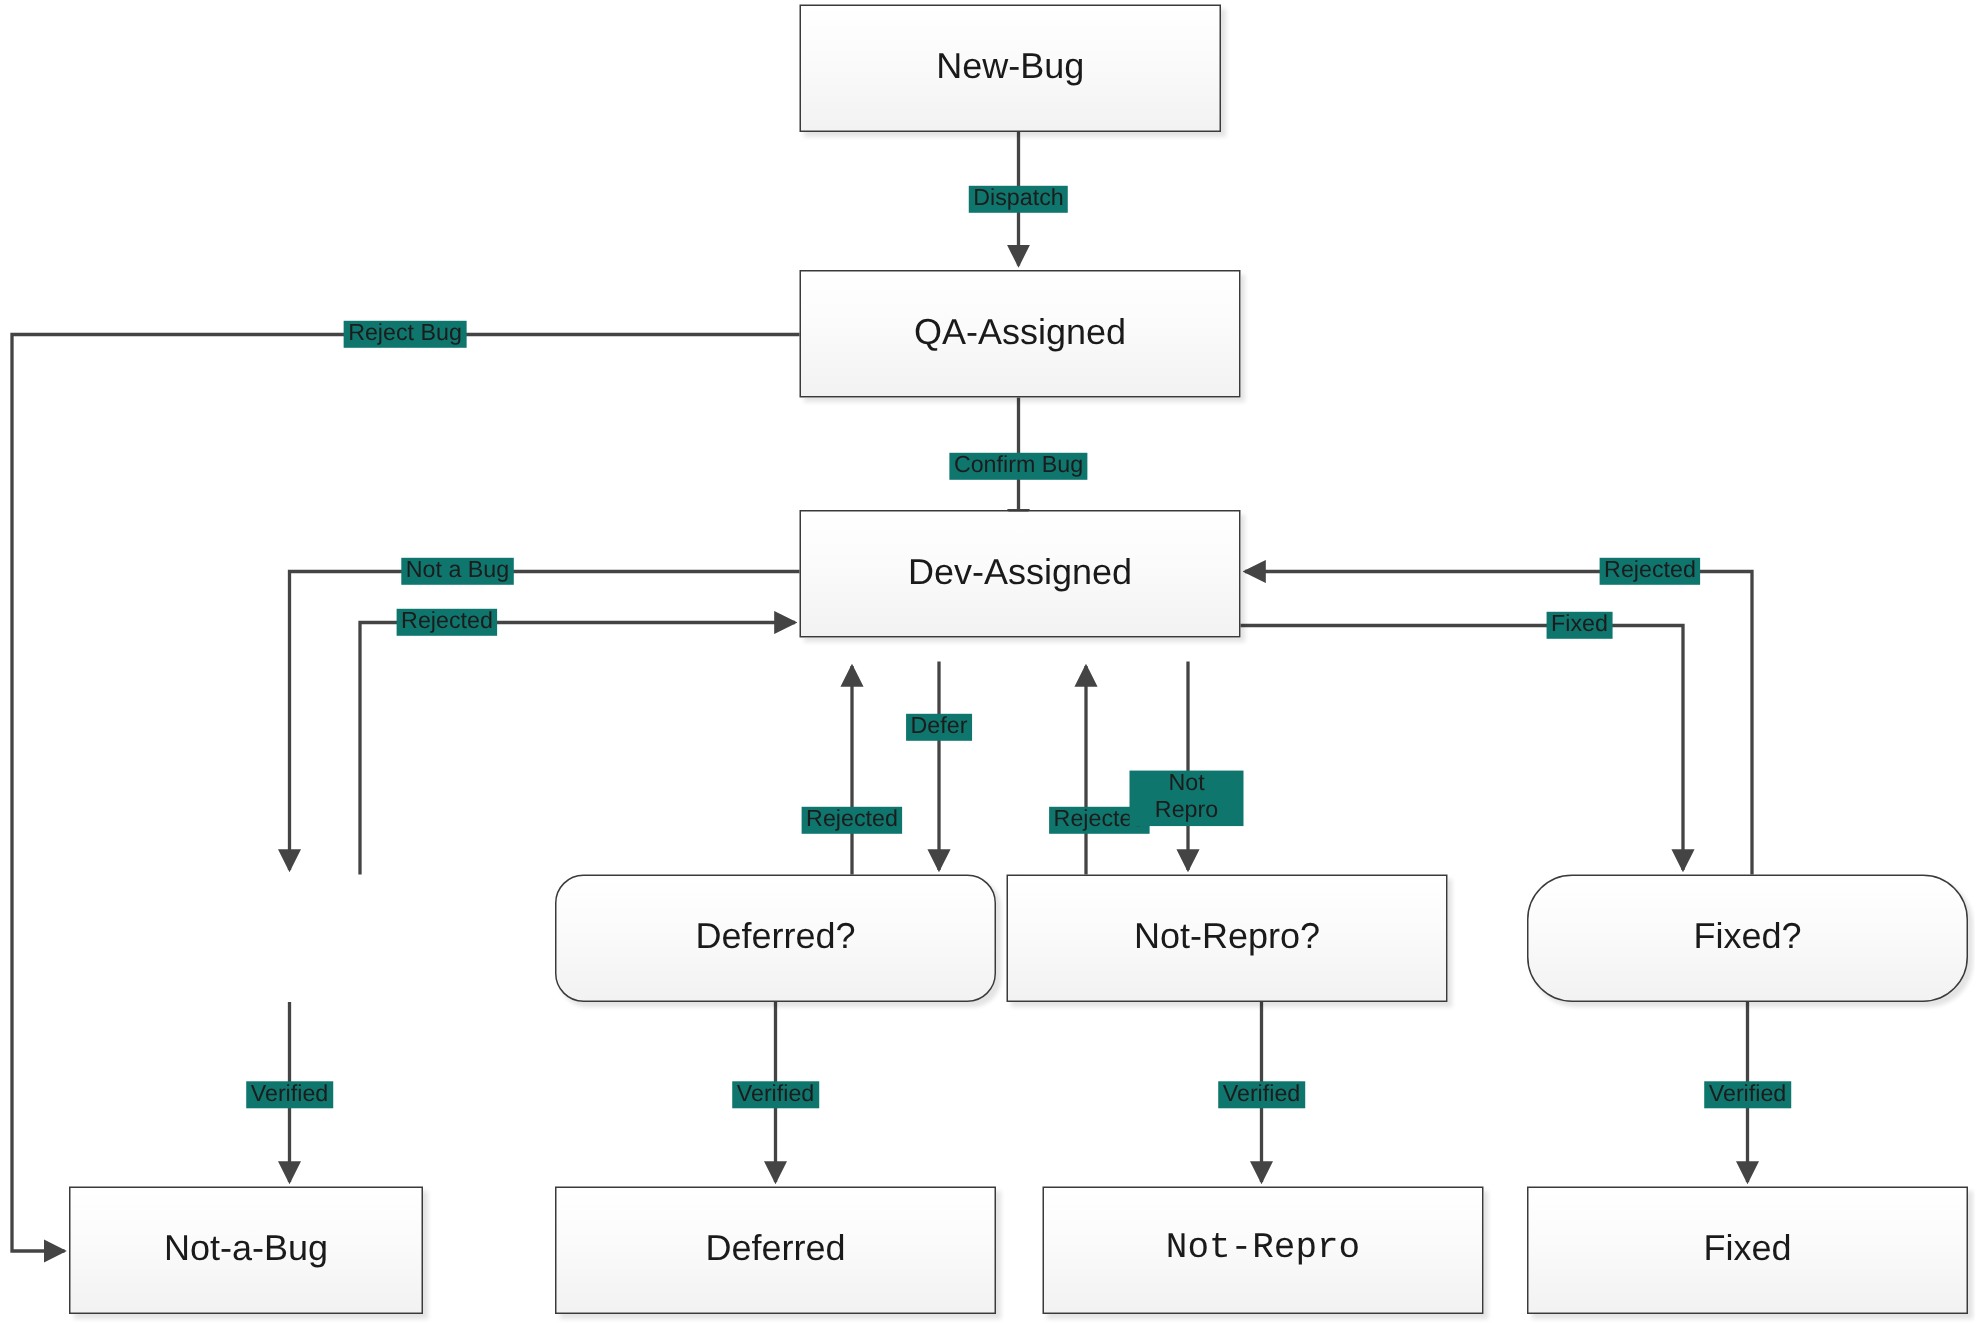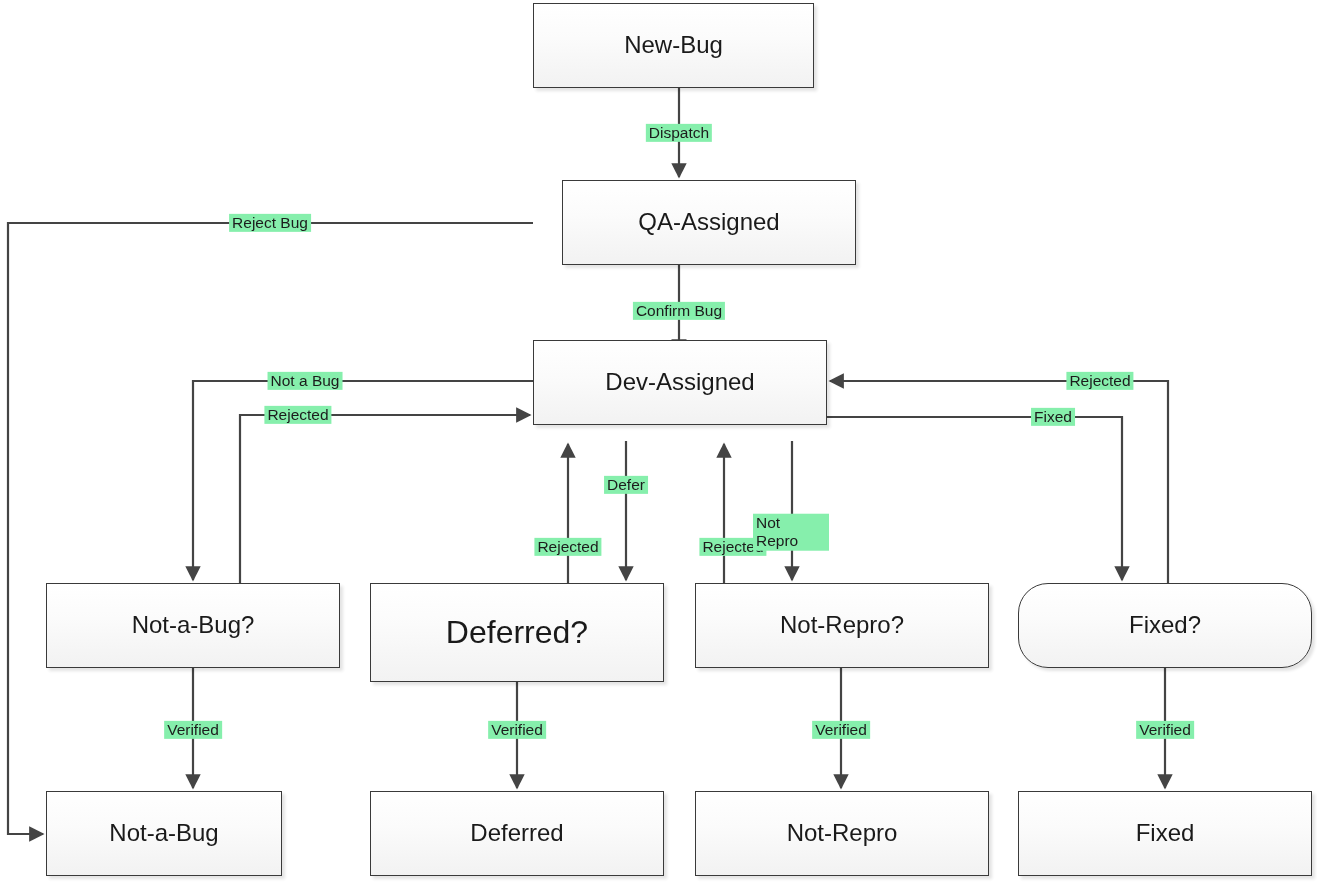--- a/index.html
+++ b/index.html
@@ -39,25 +39,25 @@
     z-index: 3;
   }
   .node-label {
     display: block;
     line-height: 1.1;
   }
   .edge-label {
     position: absolute;
     font-size: 15.5px;
     color: #1c1c1c;
-    background: #86efac;
+    background: #0f766e;
     padding: 0 3px;
     white-space: nowrap;
     line-height: 1.18;
-    text-align: left;
+    text-align: center;
     z-index: 4;
     transform: translate(-50%, -50%);
   }
   .edge-label.two-line { white-space: normal; margin-top: 44px; }
 </style>
 </head>
 <body>
 
 <div id="canvas">
 
@@ -95,53 +95,50 @@
       <path d="M 517 668 L 517 788" marker-end="url(#arrow)"></path>
       <path d="M 841 668 L 841 788" marker-end="url(#arrow)"></path>
       <path d="M 1165 668 L 1165 788" marker-end="url(#arrow)"></path>
     </g>
   </svg>
 
   <div class="node" style="left:533px; top:3px; width:281px; height:85px; font-size:24px;">
     <span class="node-label">New-Bug</span>
   </div>
 
-  <div class="node" style="left:533px; top:180px; width:294px; height:85px; font-size:24px;margin-left:29px;">
+  <div class="node" style="left:533px; top:180px; width:294px; height:85px; font-size:24px;">
     <span class="node-label">QA-Assigned</span>
   </div>
 
   <div class="node" style="left:533px; top:340px; width:294px; height:85px; font-size:24px;">
     <span class="node-label">Dev-Assigned</span>
   </div>
 
-  <div class="node" style="left:46px; top:583px; width:294px; height:85px; font-size:24px;">
-    <span class="node-label">Not-a-Bug?</span>
-  </div>
 
-  <div class="node" style="left:370px; top:583px; width:294px; height:99px; font-size:32px;">
+  <div class="node" style="left:370px; top:583px; width:294px; height:85px; font-size:24px;border-radius:19px;">
     <span class="node-label">Deferred?</span>
   </div>
 
-  <div class="node" style="left:695px; top:583px; width:294px; height:85px; font-size:24px;">
+  <div class="node" style="left:671px; top:583px; width:294px; height:85px; font-size:24px;">
     <span class="node-label">Not-Repro?</span>
   </div>
 
   <div class="node" style="left:1018px; top:583px; width:294px; height:85px; font-size:24px;border-radius:30px;">
     <span class="node-label">Fixed?</span>
   </div>
 
   <div class="node" style="left:46px; top:791px; width:236px; height:85px; font-size:24px;">
     <span class="node-label">Not-a-Bug</span>
   </div>
 
   <div class="node" style="left:370px; top:791px; width:294px; height:85px; font-size:24px;">
     <span class="node-label">Deferred</span>
   </div>
 
-  <div class="node" style="left:695px; top:791px; width:294px; height:85px; font-size:24px;">
+  <div class="node" style="left:695px; top:791px; width:294px; height:85px; font-size:24px;font-family:Liberation Mono, monospace;">
     <span class="node-label">Not-Repro</span>
   </div>
 
   <div class="node" style="left:1018px; top:791px; width:294px; height:85px; font-size:24px;">
     <span class="node-label">Fixed</span>
   </div>
 
   <div class="edge-label" style="left:679px; top:133px;">Dispatch</div>
 
   <div class="edge-label" style="left:270px; top:223px;">Reject Bug</div>

